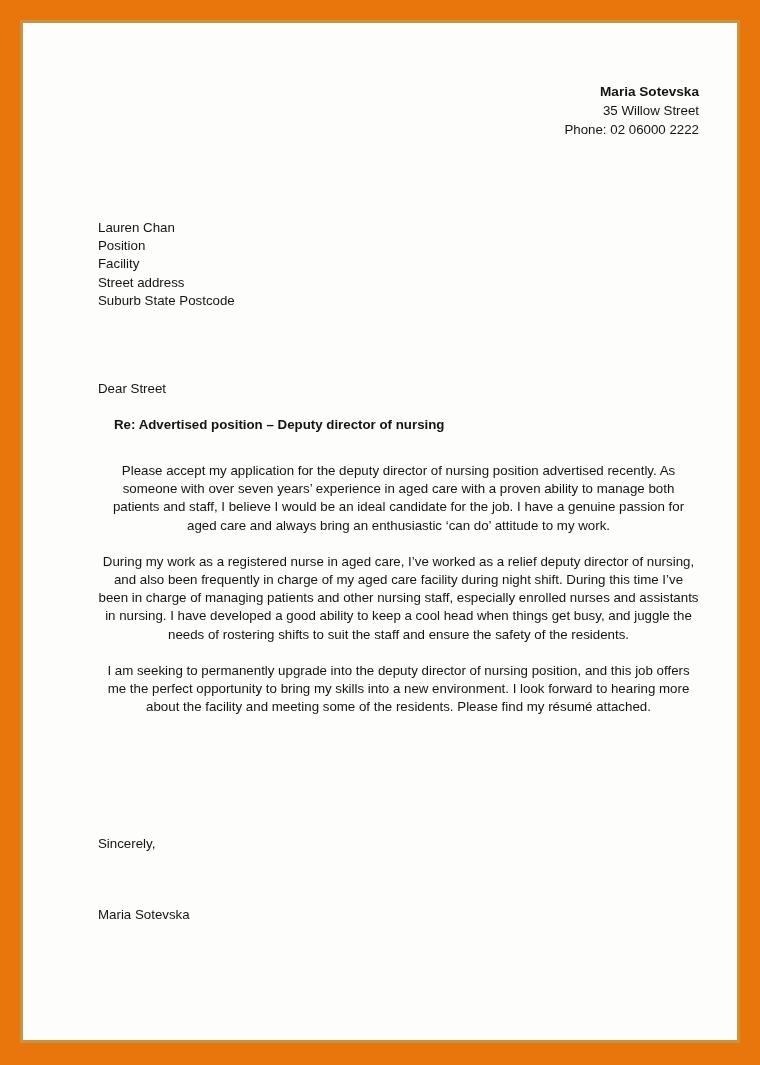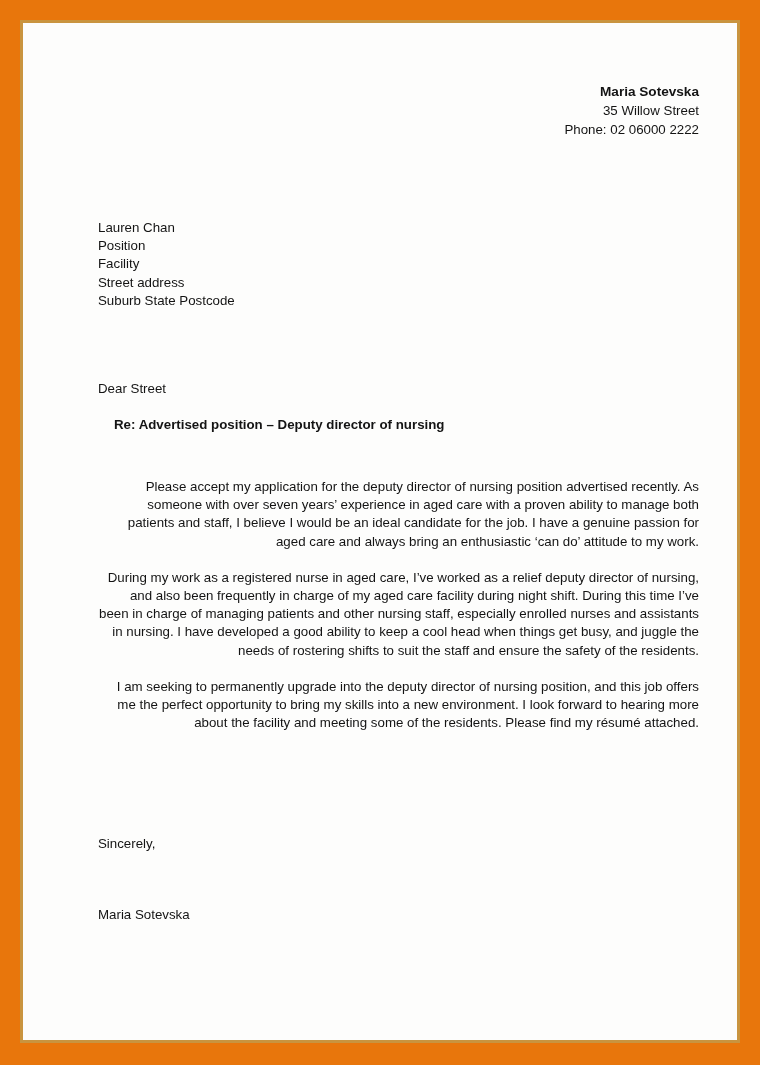--- a/index.html
+++ b/index.html
@@ -104,22 +104,22 @@
   }
 
   
   #body-paragraphs {
     position: absolute;
     top: 439px;
     left: 0;
     right: 0;
   }
   #body-paragraphs p {
-    margin: 16px 0 18px 0;
-    text-align: right;
+    margin: 0 0 18px 0;
+    text-align: center;
     line-height: 18.2px;
   }
 
   
   #signoff-word {
     position: absolute;
     top: 812px;
     left: 0;
   }
   #signature-name {

